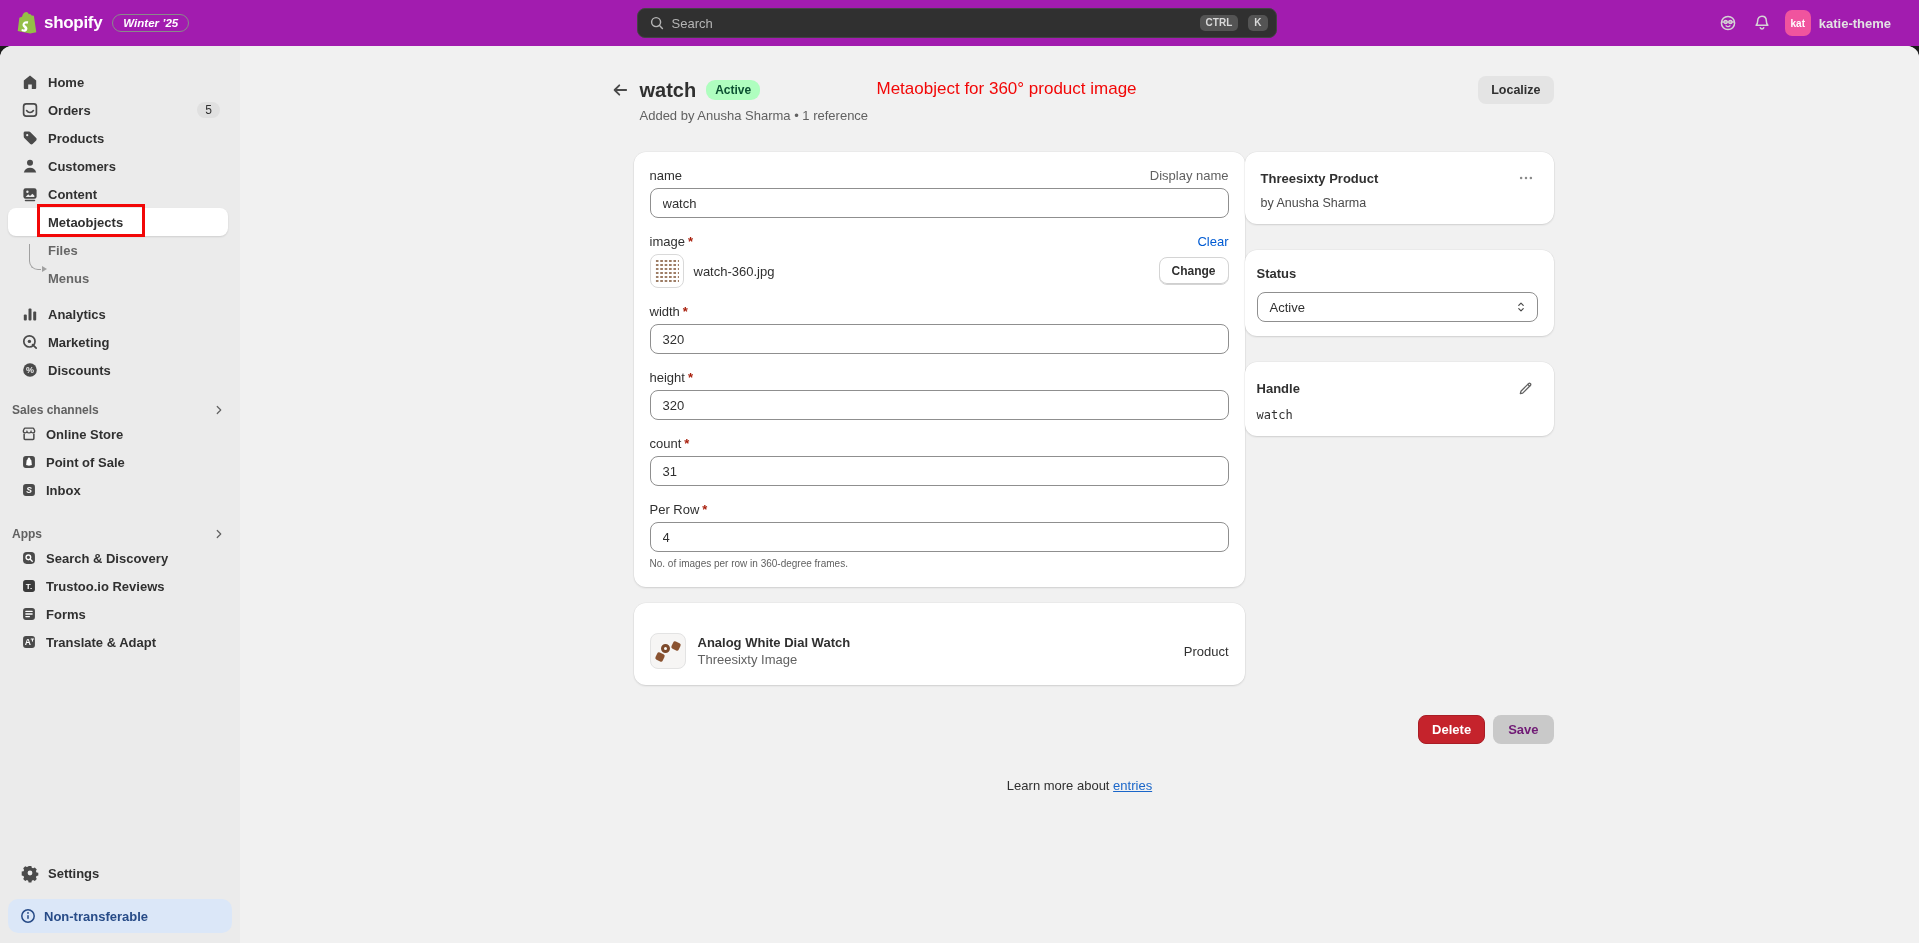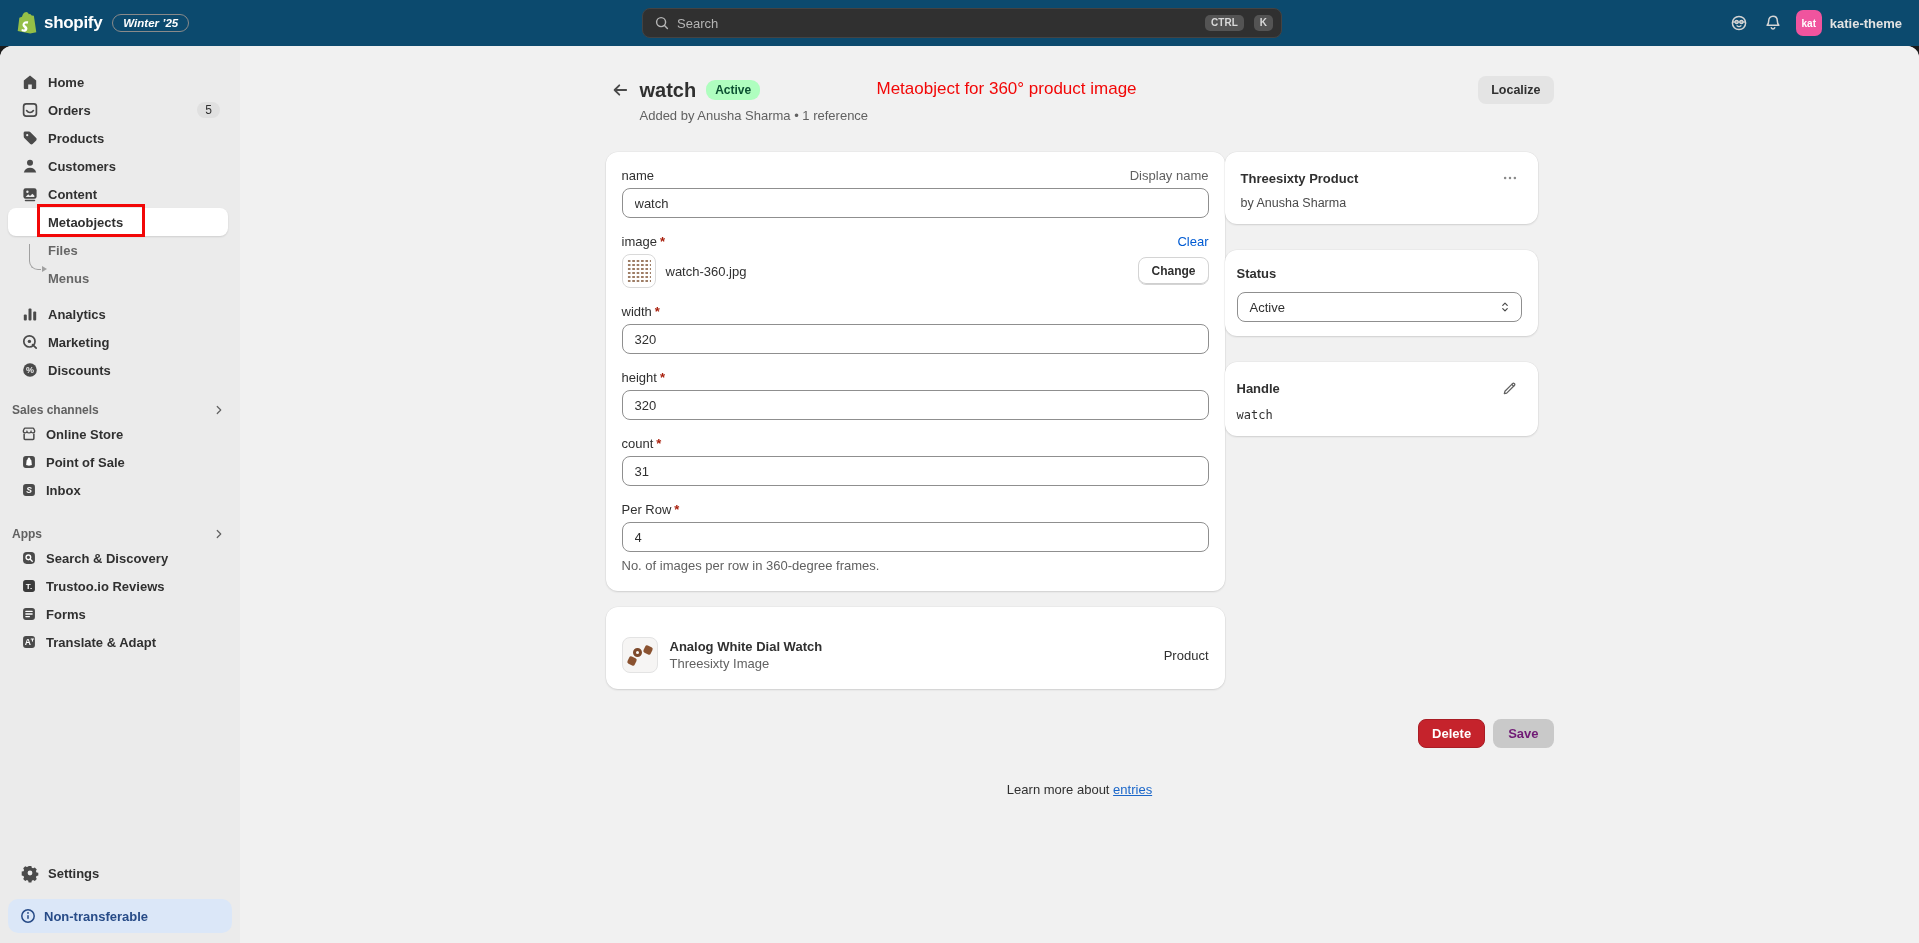--- a/index.html
+++ b/index.html
@@ -1,34 +1,34 @@
 <!DOCTYPE html>
 <html><head>
 <meta charset="utf-8">
 <style>
   * { margin:0; padding:0; box-sizing:border-box; }
   html,body { width:1919px; height:943px; overflow:hidden; background:#1a1a1a;
     font-family:"Liberation Sans", sans-serif; color:#303030; }
 
   
-  .topbar { height:46px; display:flex; align-items:center; background:#0c4a6e; }
+  .topbar { height:46px; display:flex; align-items:center; background:#a21caf; }
   .tb-left { flex:1; display:flex; align-items:center; gap:10px; padding-left:16px; }
   .logo { display:flex; align-items:center; gap:7px; }
   .logo-word { color:#fff; font-size:17px; font-weight:700; letter-spacing:-.3px; }
   .release-badge { border:1.5px solid #8a8a8a; border-radius:11px; color:#fff; font-size:11.5px;
     font-weight:700; font-style:italic; padding:2px 10px; }
   .search-wrap { width:640px; height:30px; background:#303030; border:1px solid #434343;
     border-radius:8px; display:flex; align-items:center; padding:0 8px 0 10px; gap:6px; }
   .search-input { flex:1; background:transparent; border:none; outline:none; color:#e3e3e3;
     font-size:13px; font-family:"Liberation Sans",sans-serif; }
   .search-input::placeholder { color:#b5b5b5; }
   .keycap { background:#545454; color:#d9d9d9; font-size:10px; font-weight:700;
     border-radius:5px; padding:3px 6px; line-height:1; }
   .keycap + .keycap { margin-left:4px; }
-  .tb-right { flex:1; display:flex; align-items:center; justify-content:flex-end; padding-right:11px; }
+  .tb-right { flex:1; display:flex; align-items:center; justify-content:flex-end; padding-right:22px; }
   .tb-iconbtn { width:34px; height:32px; display:flex; align-items:center; justify-content:center;
     border-radius:8px; cursor:pointer; }
   .avatar-chip { display:flex; align-items:center; gap:8px; padding:3px 6px; border-radius:8px; cursor:pointer; }
   .avatar { width:26px; height:26px; border-radius:7px; background:#f0549e; color:#fff;
     font-size:10px; font-weight:700; display:flex; align-items:center; justify-content:center; }
   .user-name { color:#e3e3e3; font-size:13px; font-weight:650; }
 
   
   .frame { display:flex; height:897px; border-radius:12px 12px 0 0; overflow:hidden; background:#f1f1f1; }
 
@@ -66,42 +66,42 @@
     border-radius:8px; cursor:pointer; }
   .page-title { font-size:20px; font-weight:700; margin-left:6px; }
   .status-pill { margin-left:10px; background:#affebf; color:#0c5132; font-size:12px;
     font-weight:600; border-radius:9px; padding:3px 9px; }
   .annotation { position:absolute; left:271px; top:3px; color:#f20707; font-size:17px; white-space:nowrap; }
   .localize-btn { position:absolute; right:0; top:0; height:28px; background:#e4e4e4;
     border:none; border-radius:8px; padding:0 13px; font-size:12.5px; font-weight:650;
     color:#303030; cursor:pointer; font-family:inherit; }
   .subtitle { margin:4px 0 0 34px; font-size:13px; color:#616161; }
 
-  .body-row { display:flex; margin-top:29px; align-items:flex-start; }
+  .body-row { display:flex; margin-top:29px; align-items:flex-start;margin-left:28px; }
   .col-main { width:619px; }
   .col-aside { width:313px; }
   .card { background:#fff; border-radius:12px; box-shadow:0 1px 2px rgba(26,26,26,.13), 0 0 0 .5px rgba(0,0,0,.05); }
   .form-card { padding:16px; }
   .label-row { display:flex; align-items:center; justify-content:space-between; margin-bottom:5px; }
   .f-label { font-size:13px; color:#303030; }
   .req { color:#a9200d; font-weight:700; margin-left:3px; }
   .f-meta { font-size:13px; color:#616161; }
   .link-blue { font-size:13px; color:#005bd3; cursor:pointer; text-decoration:none; }
   .t-input { width:100%; height:30px; border:1px solid #8f8f8f; border-radius:8px;
     padding:0 12px; font-size:13px; color:#303030; font-family:inherit; background:#fff; }
   .field { margin-bottom:16px; }
   .img-row { display:flex; align-items:center; gap:10px; }
   .sprite-thumb { width:34px; height:34px; border:1px solid #d9d9d9; border-radius:8px; background:#fff; padding:4px; }
   .sprite-inner { width:100%; height:100%;
     background-image:radial-gradient(circle,#9c7b63 1px,transparent 1.3px); background-size:4.4px 4px; }
   .filename { font-size:13px; color:#303030; }
   .btn-secondary { margin-left:auto; background:#fff; border:1px solid #d4d4d4; border-radius:8px;
     box-shadow:inset 0 -1px 0 #cfcfcf; padding:6px 12px; font-size:12px; font-weight:650;
     color:#303030; cursor:pointer; font-family:inherit; }
-  .help-text { font-size:13px; color:#616161; margin-top:6px; }
+  .help-text { font-size:10px; color:#616161; margin-top:6px; }
 
   .ref-card { margin-top:16px; padding:16px; }
   .ref-title-row { display:flex; align-items:center; gap:7px; }
   .ref-title { font-size:13.5px; font-weight:700; }
   .ref-item { display:flex; align-items:center; gap:12px; margin-top:14px; cursor:pointer; }
   .watch-thumb { width:36px; height:36px; border-radius:8px; background:#f6f5f4;
     border:1px solid #e3e3e3; position:relative; flex-shrink:0; }
   .watch-thumb::before { content:""; position:absolute; left:5px; top:19px; width:8px; height:8px;
     background:#8a5230; border-radius:2px; transform:rotate(25deg); }
   .watch-thumb::after { content:""; position:absolute; right:5px; top:8px; width:8px; height:8px;

